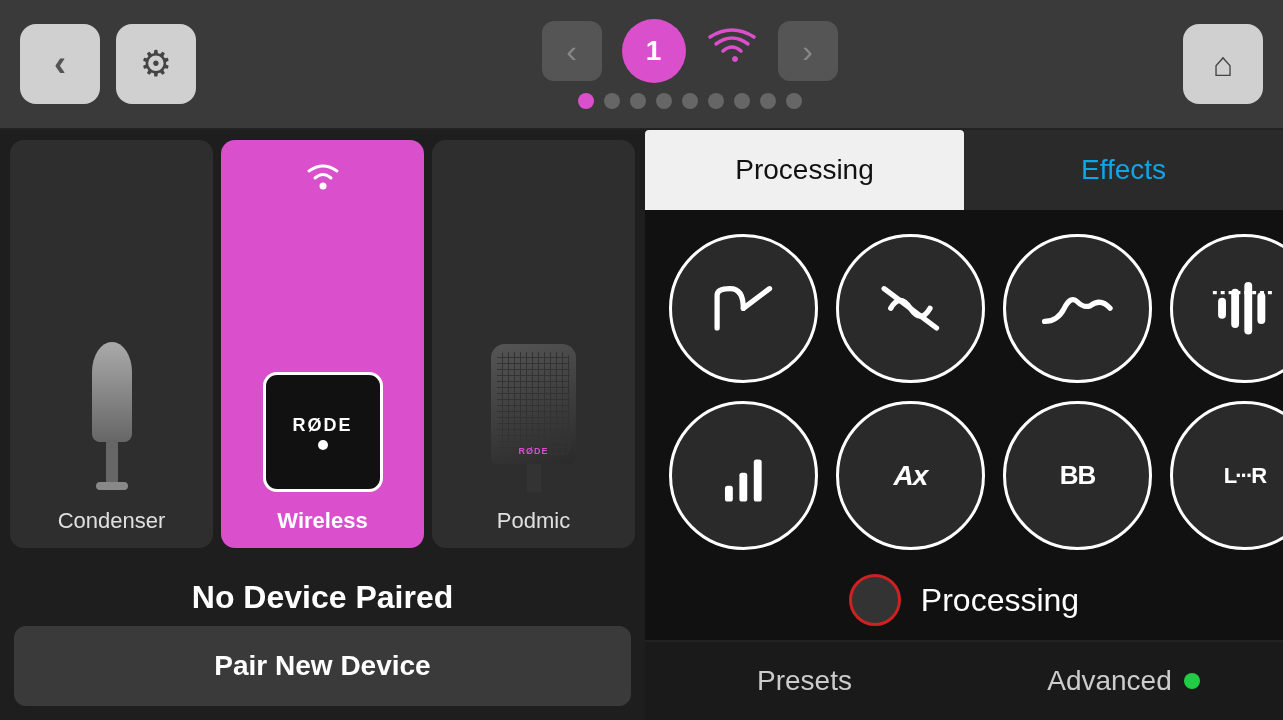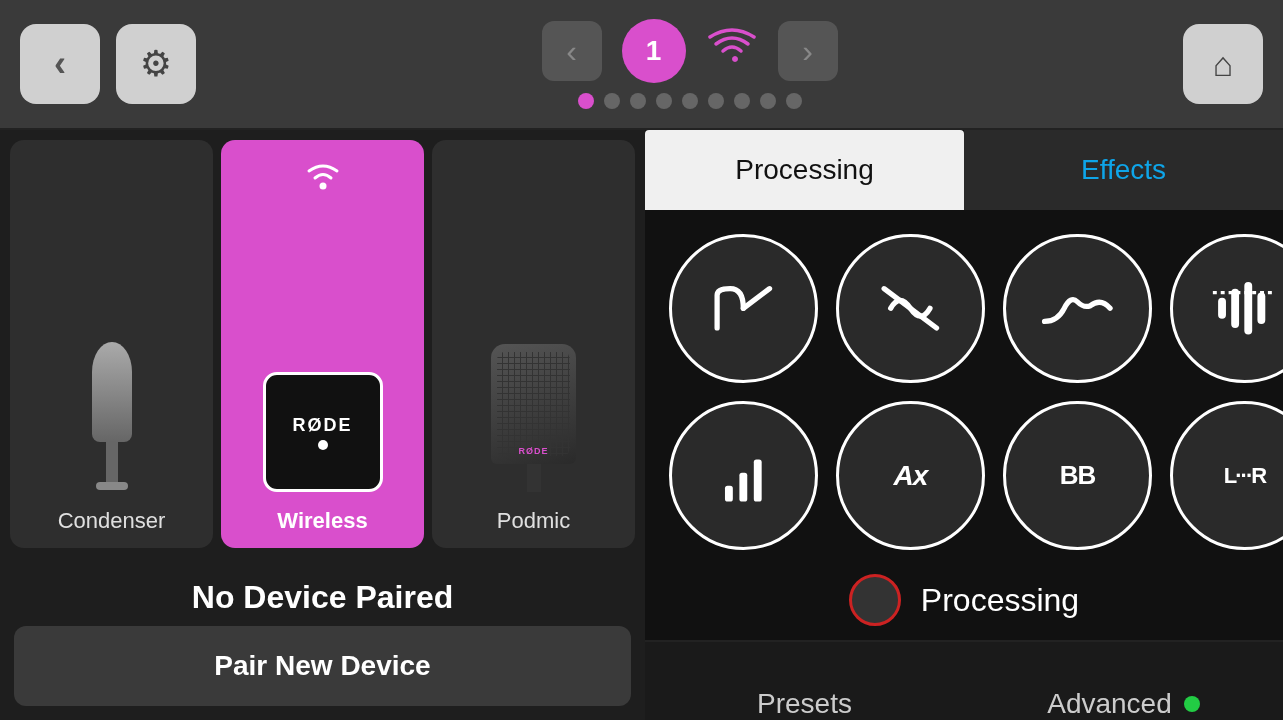--- a/index.html
+++ b/index.html
@@ -220,21 +220,21 @@
       font-weight: 500;
     }
 
     .bottom-bar {
       display: flex;
       height: 80px;
       border-top: 2px solid #222;
     }
     .bottom-tab {
       flex: 1;
-      display: flex; align-items: flex-end; justify-content: center;
+      display: flex; align-items: center; justify-content: center;
       font-size: 28px;
       font-weight: 500;
       cursor: pointer;
       background: #1a1a1a;
       color: #ccc;
     }
     .bottom-tab-advanced {
       display: flex; align-items: center; gap: 12px;
     }
     .green-dot {

